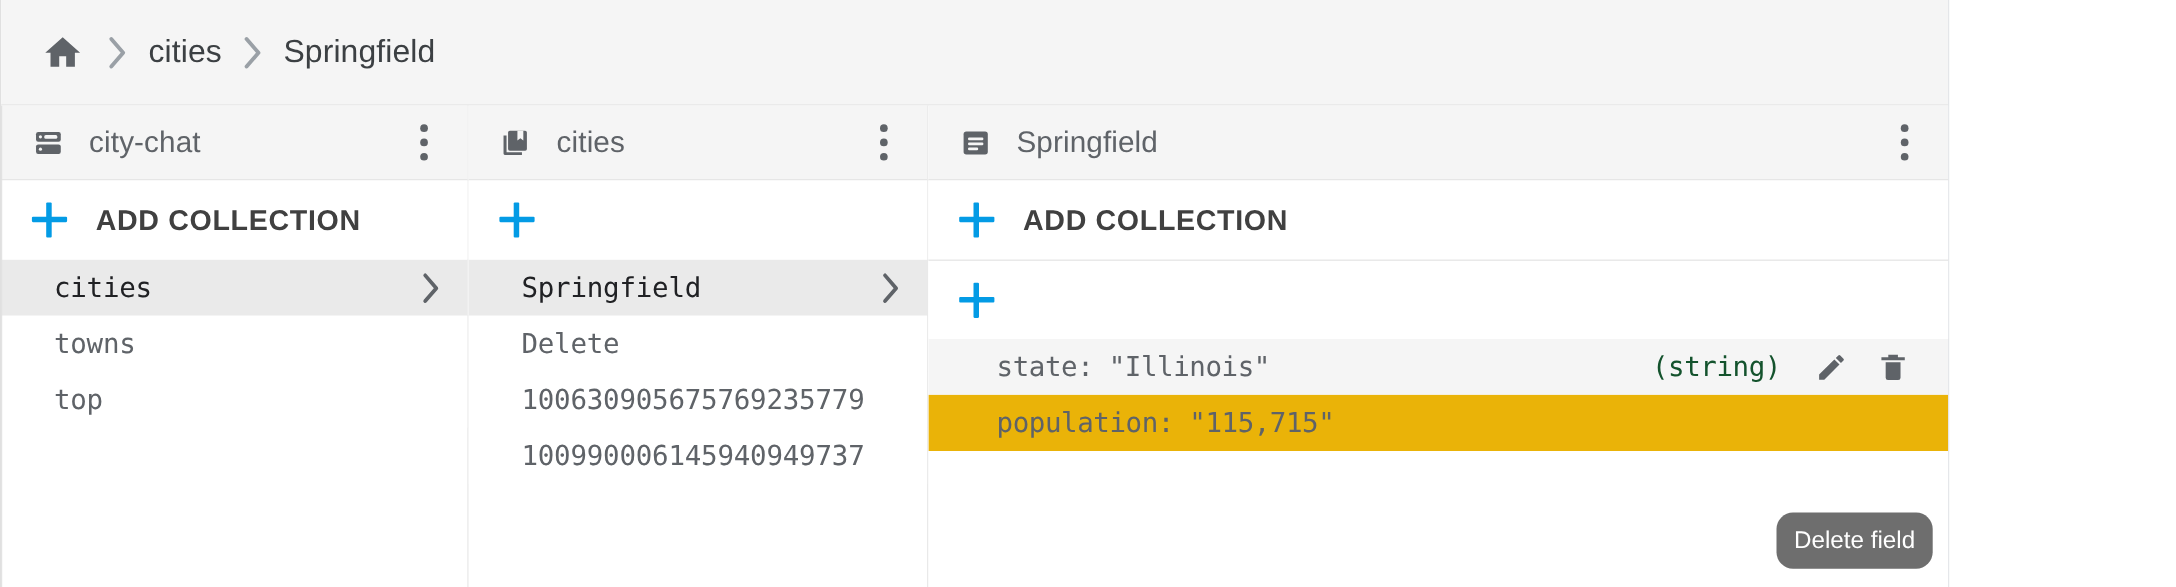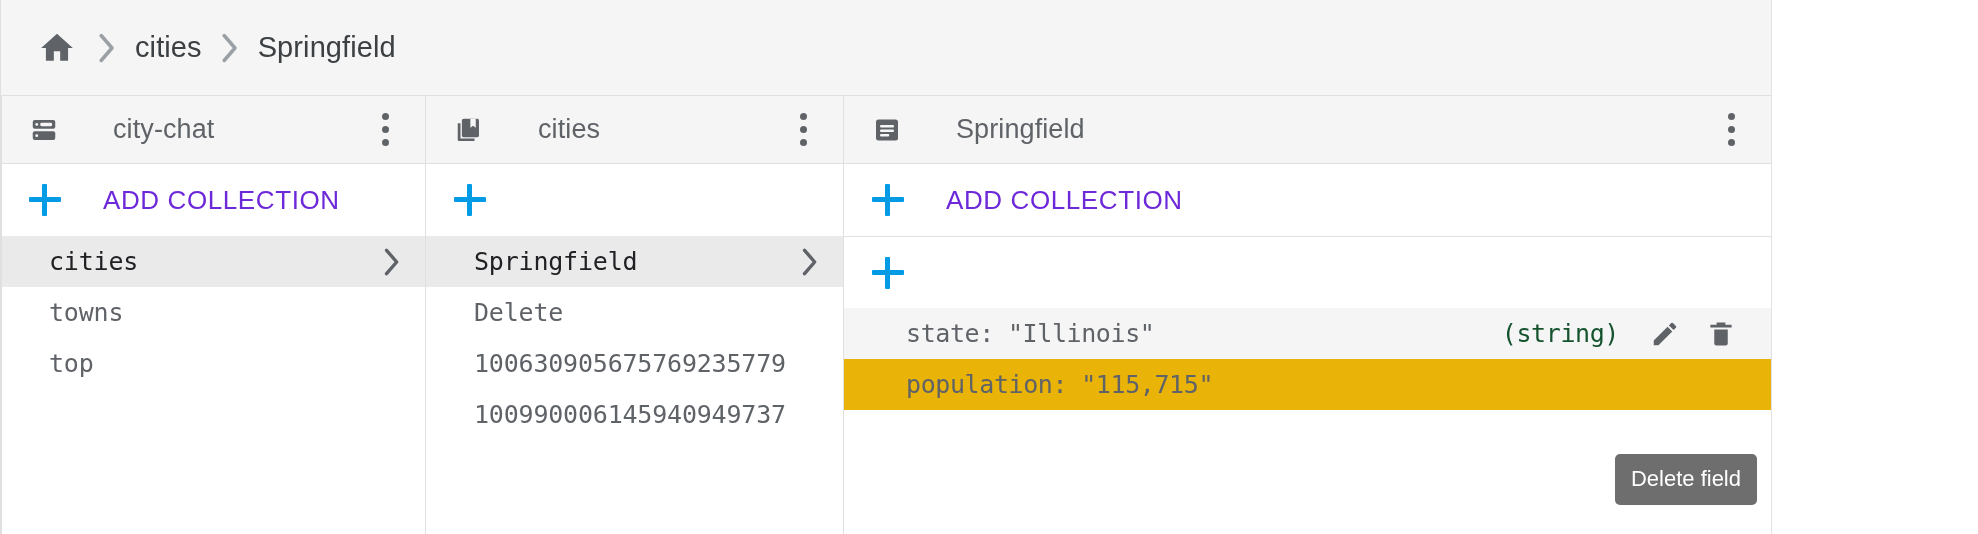--- a/index.html
+++ b/index.html
@@ -79,21 +79,20 @@
 
   
   .panel-head {
     height: 68px;
     min-height: 68px;
     background: #f5f5f5;
     border-bottom: 1px solid #e0e0e0;
     display: flex;
     align-items: center;
     padding: 0 22px 0 28px;
-    gap: 32px;
   }
   .panel-head .head-icon {
     width: 30px;
     height: 30px;
     display: flex;
     align-items: center;
     justify-content: center;
     flex: 0 0 auto;
     color: #5f6368;
   }
@@ -149,25 +148,26 @@
     background: #039be5;
     border-radius: 1px;
   }
   .add-row .plus::before {
     left: 0; right: 0; top: 13px; height: 5px;
   }
   .add-row .plus::after {
     top: 0; bottom: 0; left: 13px; width: 5px;
   }
   .add-row .add-label {
-    margin-left: 42px;
+    margin-left: 26px;
     font-size: 26px;
-    color: #6d28d9;
+    color: #404040;
     letter-spacing: 0.6px;
     white-space: nowrap;
+    font-weight: bold;
   }
   .add-field-row { border-top: 1px solid #e0e0e0; }
 
   
   .list { flex: 1 1 auto; overflow: hidden; }
   .list-item {
     height: 51px;
     display: flex;
     align-items: center;
     padding: 0 22px 0 48px;
@@ -230,27 +230,27 @@
     color: #5f6368;
     cursor: pointer;
     flex: 0 0 auto;
   }
   .field-act + .field-act { margin-left: 16px; }
 
   
   .tooltip {
     position: absolute;
     right: 14px;
-    top: 454px;
+    top: 466px;
     background: #6e6e6e;
     color: #ffffff;
     font-size: 22px;
     line-height: 1;
     padding: 14px 16px 15px 16px;
-    border-radius: 5px;
+    border-radius: 15px;
     white-space: nowrap;
     pointer-events: none;
     z-index: 30;
   }
 
   .left-rail {
     position: absolute;
     left: 0; top: 0; bottom: 0;
     width: 1px;
     background: #e0e0e0;

